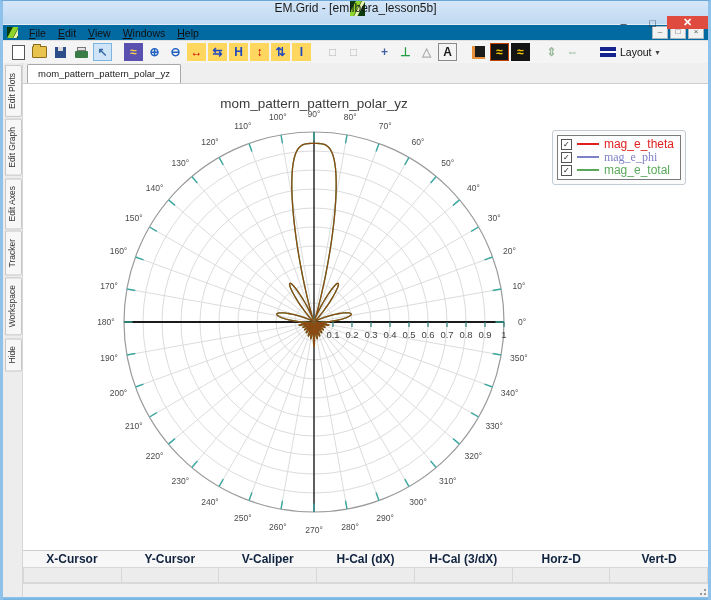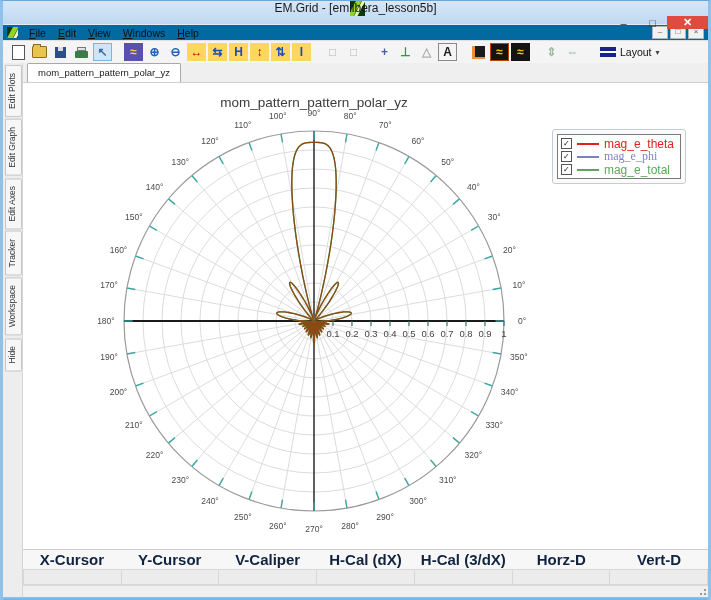--- a/index.html
+++ b/index.html
@@ -48,21 +48,21 @@
   .plot{position:relative;flex:1;background:#fff;}
   .legend-wrap{position:absolute;right:22px;top:46px;background:#fbfbfb;border:1px solid #c3ccd4;border-radius:3px;padding:4px;}
   .legend{background:#fff;border:1px solid #7a7a7a;padding:2px 6px 2px 3px;}
   .legend-row{display:flex;align-items:center;height:13px;gap:5px;}
   .lg-check{width:9px;height:9px;border:1px solid #555;background:#fff;font-size:8px;line-height:9px;text-align:center;color:#111;}
   .lg-line{width:22px;height:0;border-top:2px solid #000;}
   .lg-label{font-size:12px;}
   
   .ctable{border-top:1px solid #cfcfcf;background:#f7f7f7;}
   .crow{display:flex;}
-  .chead{flex:1;text-align:center;font-size:15px;font-weight:bold;color:#10233f;padding:1px 0;}
+  .chead{flex:1;text-align:center;font-size:12px;font-weight:bold;color:#10233f;padding:1px 0;}
   .ccell{flex:1;height:14px;background:#ececec;border:1px solid #d8d8d8;border-left:none;}
   .ccell:first-child{border-left:1px solid #d8d8d8;}
   .statusbar{height:15px;background:#f0f0f0;border-top:1px solid #dadada;position:relative;}
   .grip{position:absolute;right:1px;bottom:1px;width:10px;height:10px;
     background:radial-gradient(circle at 8px 8px,#9a9a9a 1px,transparent 1.2px),
                radial-gradient(circle at 8px 4px,#9a9a9a 1px,transparent 1.2px),
                radial-gradient(circle at 4px 8px,#9a9a9a 1px,transparent 1.2px);}
   .bottom-strip{height:6px;background:linear-gradient(#8ec2ea,#57a0d8);}
 </style>
 </head>

